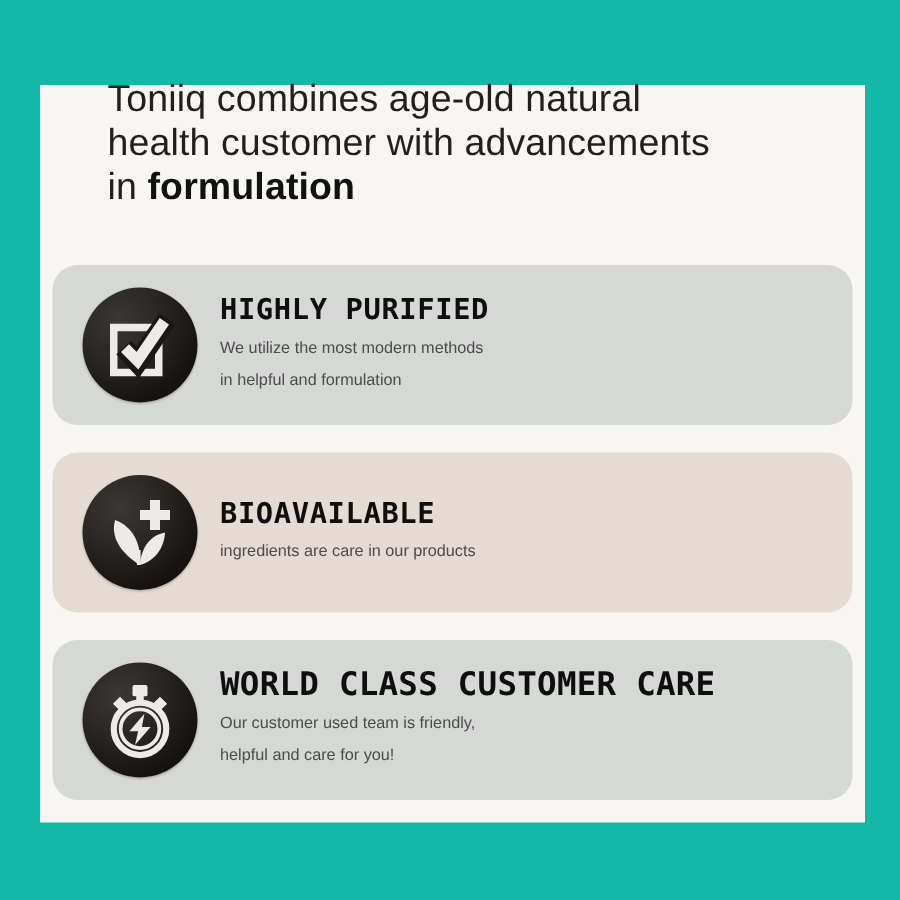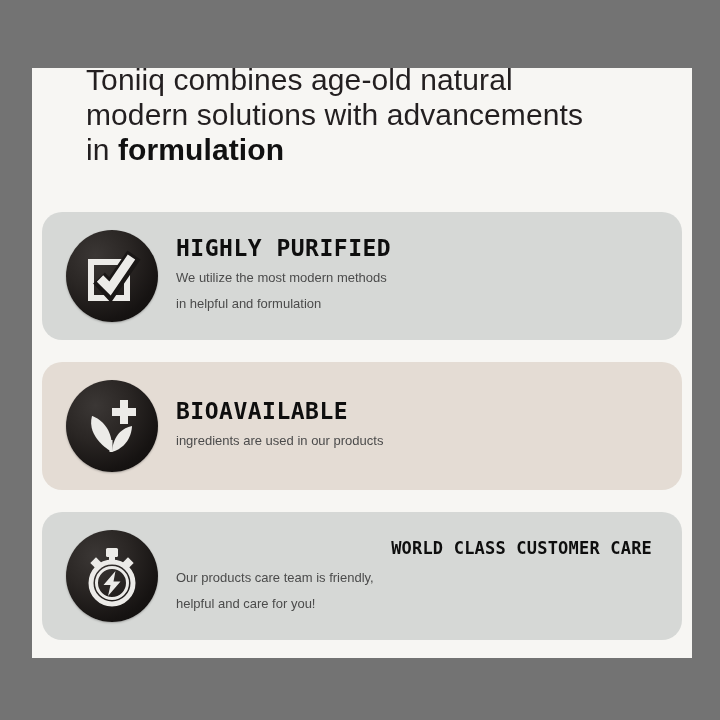--- a/index.html
+++ b/index.html
@@ -11,21 +11,21 @@
     height: 720px;
     background: #ffffff;
     font-family: "Liberation Sans", sans-serif;
     overflow: hidden;
   }
 
   #page {
     position: relative;
     width: 720px;
     height: 720px;
-    background: #737373;
+    background: #14b8a6;
   }
 
   
   .content-panel {
     position: absolute;
     left: 32px;
     top: 68px;
     width: 660px;
     height: 590px;
     background: #f7f6f3;
@@ -95,57 +95,56 @@
     display: flex;
     align-items: center;
     justify-content: center;
     box-shadow: 0 1px 2px rgba(0,0,0,0.25);
   }
   .disc svg { display: block; }
 
   
   .card-text {
     flex: 1 1 auto;
-    padding-right: 30px;
+    padding-right: 18px;
   }
   .card-title {
     font-family: "DejaVu Sans Mono", "Liberation Mono", monospace;
     font-weight: 700;
     font-size: 23px;
     line-height: 27px;
     letter-spacing: 0.5px;
     color: #0e0e0e;
     margin: 0 0 3px 0;
     white-space: nowrap;
   }
   .card-title.small {
-    font-size: 17px;
+    font-size: 26px;
     letter-spacing: 0.2px;
-    text-align: right;
   }
   .card-desc {
     font-family: "Liberation Sans", sans-serif;
     font-weight: 400;
     font-size: 13px;
     line-height: 26px;
     color: #4b4b4b;
     margin: 0;
   }
   .card-desc .l2 { display: block; }
 </style>
 </head>
 <body>
 
 <div id="page">
 
   <div class="content-panel"></div>
 
   <div class="headline">
     <span class="light">Toniiq combines age-old natural</span><br>
-    <span class="light">modern solutions with advancements</span><br>
+    <span class="light">health customer with advancements</span><br>
     <span class="light">in </span><span class="bold">formulation</span>
   </div>
 
   <div class="cards">
 
     <div class="card grey">
       <div class="icon-wrap">
         <div class="disc">
           <svg width="62" height="62" viewBox="0 0 62 62">
 
@@ -176,21 +175,21 @@
 
             <path d="M32 58 C32 58 32 36 52 32 C52 32 52 52 32 58 Z" fill="#ecebe8"></path>
 
             <path d="M31 58 L31 46" stroke="#ecebe8" stroke-width="3"></path>
           </svg>
         </div>
       </div>
       <div class="card-text">
         <p class="card-title">BIOAVAILABLE</p>
         <p class="card-desc">
-          <span class="l2">ingredients are used in our products</span>
+          <span class="l2">ingredients are care in our products</span>
         </p>
       </div>
     </div>
 
     <div class="card grey">
       <div class="icon-wrap">
         <div class="disc">
           <svg width="64" height="64" viewBox="0 0 64 64">
 
             <rect x="26" y="4" width="12" height="9" rx="1.5" fill="#ecebe8"></rect>
@@ -202,20 +201,20 @@
             <circle cx="32" cy="39" r="21" fill="none" stroke="#ecebe8" stroke-width="5"></circle>
             <circle cx="32" cy="39" r="15.5" fill="none" stroke="#ecebe8" stroke-width="3"></circle>
 
             <path d="M35.5 27 L23.5 41 L30.5 41 L28 52 L40.5 37.5 L33.5 37.5 Z" fill="#ecebe8"></path>
           </svg>
         </div>
       </div>
       <div class="card-text">
         <p class="card-title small">WORLD CLASS CUSTOMER CARE</p>
         <p class="card-desc">
-          <span>Our products care team is friendly,</span>
+          <span>Our customer used team is friendly,</span>
           <span class="l2">helpful and care for you!</span>
         </p>
       </div>
     </div>
 
   </div>
 </div>
 
 </body></html>

